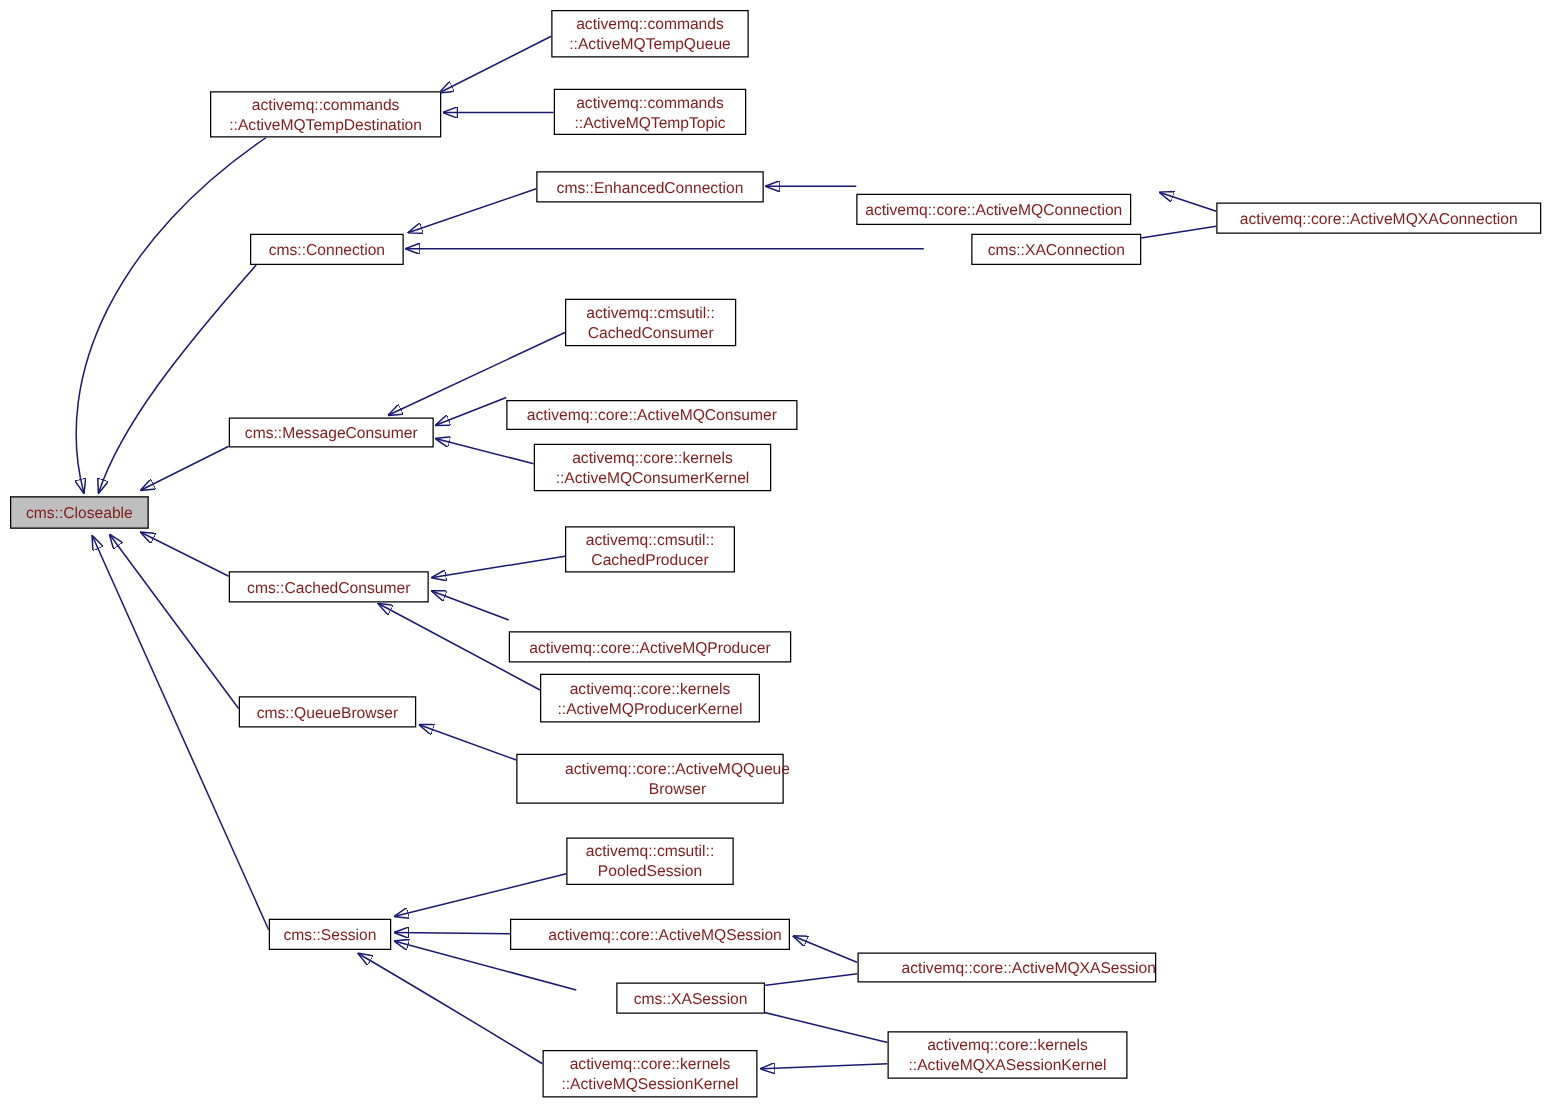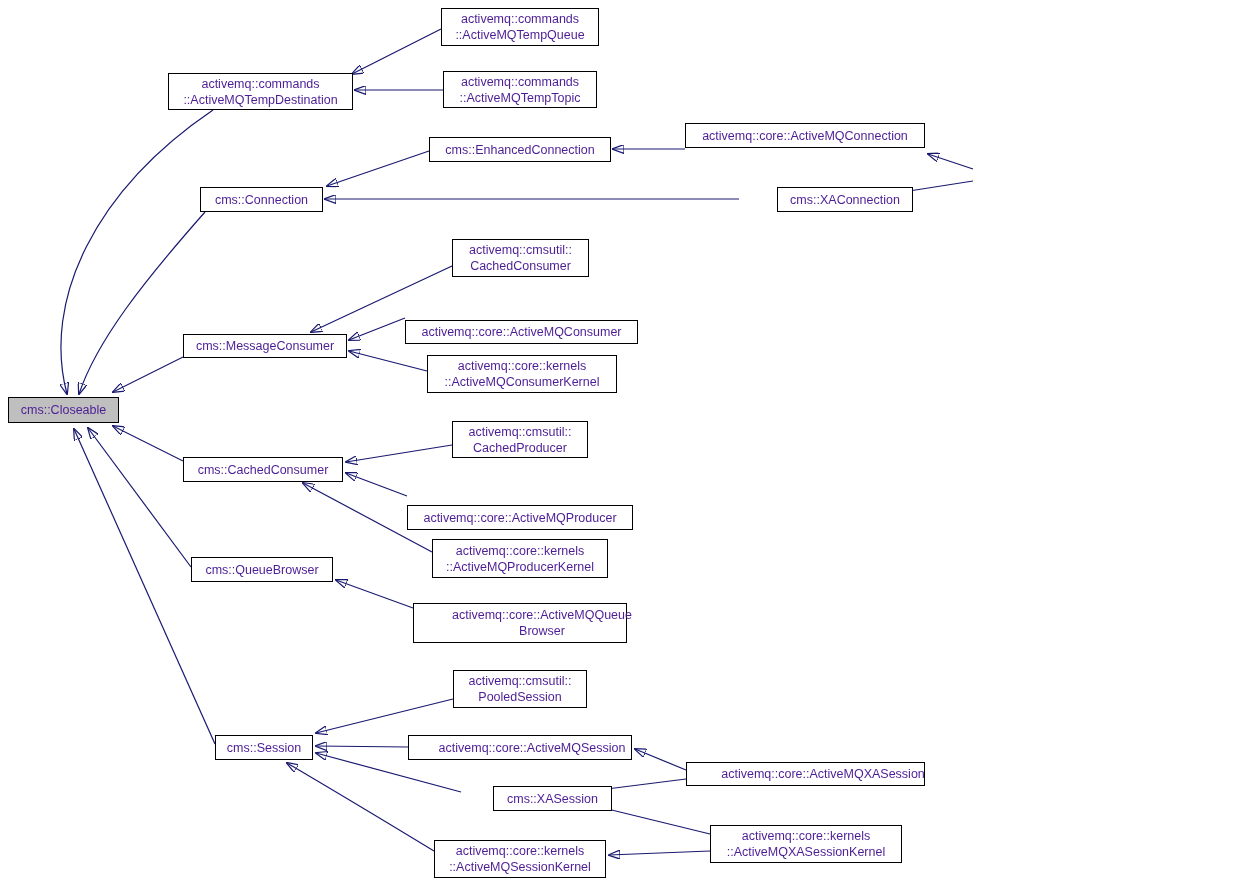--- a/index.html
+++ b/index.html
@@ -25,21 +25,21 @@
   #edges path {
     fill: none;
     stroke: #191970;
     stroke-width: 1.2;
   }
   .node {
     position: absolute;
     box-sizing: border-box;
     background: #ffffff;
     border: 1px solid #000000;
-    color: #4c1d95;
+    color: #7f1d1d;
     font-size: 12.5px;
     line-height: 16px;
     display: flex;
     align-items: center;
     justify-content: center;
     text-align: center;
     white-space: pre-line;
     cursor: pointer;
   }
   .node.root {
@@ -96,22 +96,23 @@
   <div class="node" style="left:441px; top:8px; width:158px; height:38px;">activemq::commands
 ::ActiveMQTempQueue</div>
 
   <div class="node" style="left:443px; top:71px; width:154px; height:37px;">activemq::commands
 ::ActiveMQTempTopic</div>
 
   <div class="node" style="left:200px; top:187px; width:123px; height:25px;">cms::Connection</div>
 
   <div class="node" style="left:429px; top:137px; width:182px; height:25px;">cms::EnhancedConnection</div>
 
-  <div class="node" style="left:685px; top:123px; width:240px; height:25px;text-align:right;">activemq::core::ActiveMQConnection</div>
+  <div class="node" style="left:685px; top:155px; width:220px; height:25px;text-align:right;">activemq::core::ActiveMQConnection</div>
 
+  <div class="node" style="left:973px; top:162px; width:260px; height:25px;">activemq::core::ActiveMQXAConnection</div>
 
   <div class="node" style="left:739px; top:187px; width:136px; height:25px;margin-left:38px;">cms::XAConnection</div>
 
   <div class="node" style="left:183px; top:334px; width:164px; height:24px;">cms::MessageConsumer</div>
 
   <div class="node" style="left:452px; top:239px; width:137px; height:38px;">activemq::cmsutil::
 CachedConsumer</div>
 
   <div class="node" style="left:405px; top:305px; width:233px; height:24px;margin-top:15px;">activemq::core::ActiveMQConsumer</div>
 

